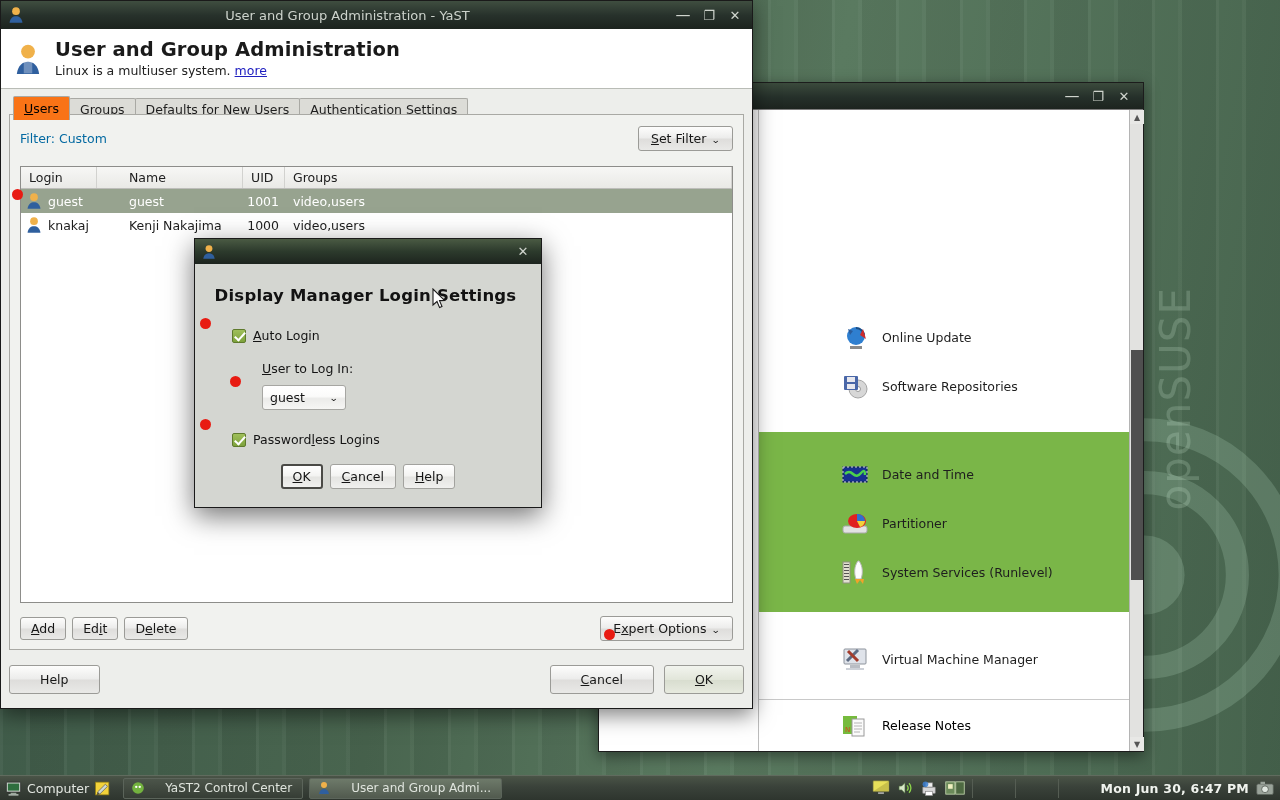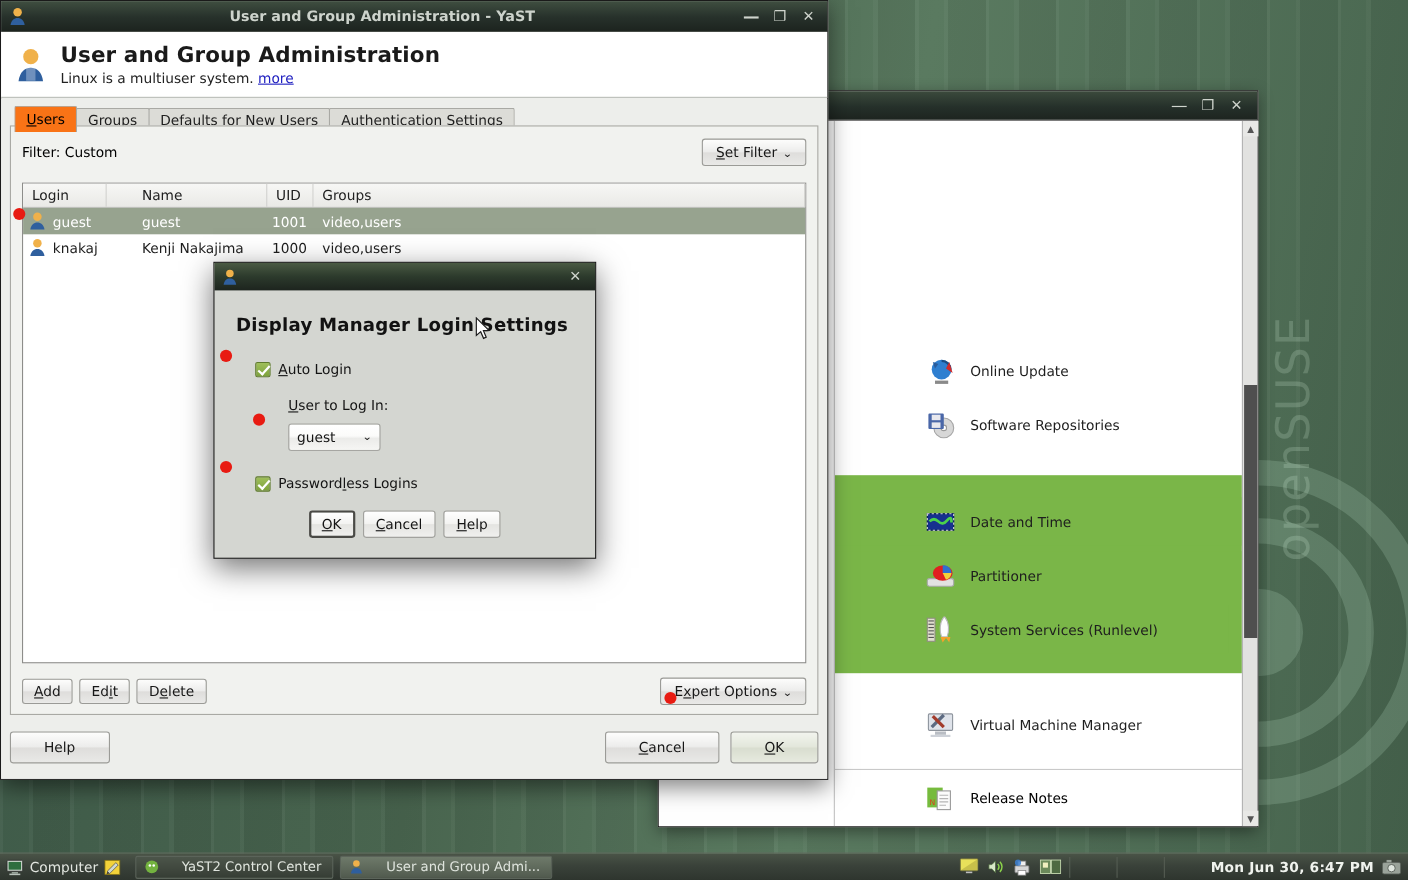--- a/index.html
+++ b/index.html
@@ -139,21 +139,20 @@
     width: 753px; height: 709px;
     background: #edeeeb;
     border: 1px solid #1a1a1a;
     box-shadow: 0 6px 20px rgba(0,0,0,0.5);
   }
   #uga .titlebar {
     height: 28px;
     background: linear-gradient(180deg, #3f4e40 0%, #27312b 52%, #1c231e 100%);
     display: flex; align-items: center;
     padding: 0 4px 0 6px;
-    font-weight: bold;
   }
   #uga .titlebar .tb-title {
     flex: 1;
     text-align: center;
     color: #cdd3cc;
     font-size: 13px;
   }
   #uga-header {
     background: #fff;
     height: 60px;
@@ -211,21 +210,21 @@
     position: absolute;
     left: 8px; right: 8px;
     top: 113px;
     bottom: 58px;
     padding: 8px 10px;
   }
   #filter-row {
     display: flex; align-items: center; justify-content: space-between;
     height: 30px;
   }
-  #filter-label { font-size: 12.5px; color: #000000; }
+  #filter-label { font-size: 12.5px; color: #0369a1; }
   .btn {
     background: linear-gradient(180deg, #fdfdfc 0%, #ececeb 48%, #dedddb 52%, #e9e9e7 100%);
     border: 1px solid #9b9b97;
     border-radius: 3px;
     font-size: 12.5px;
     color: #171717;
     padding: 3px 10px;
     cursor: pointer;
     white-space: nowrap;
   }

